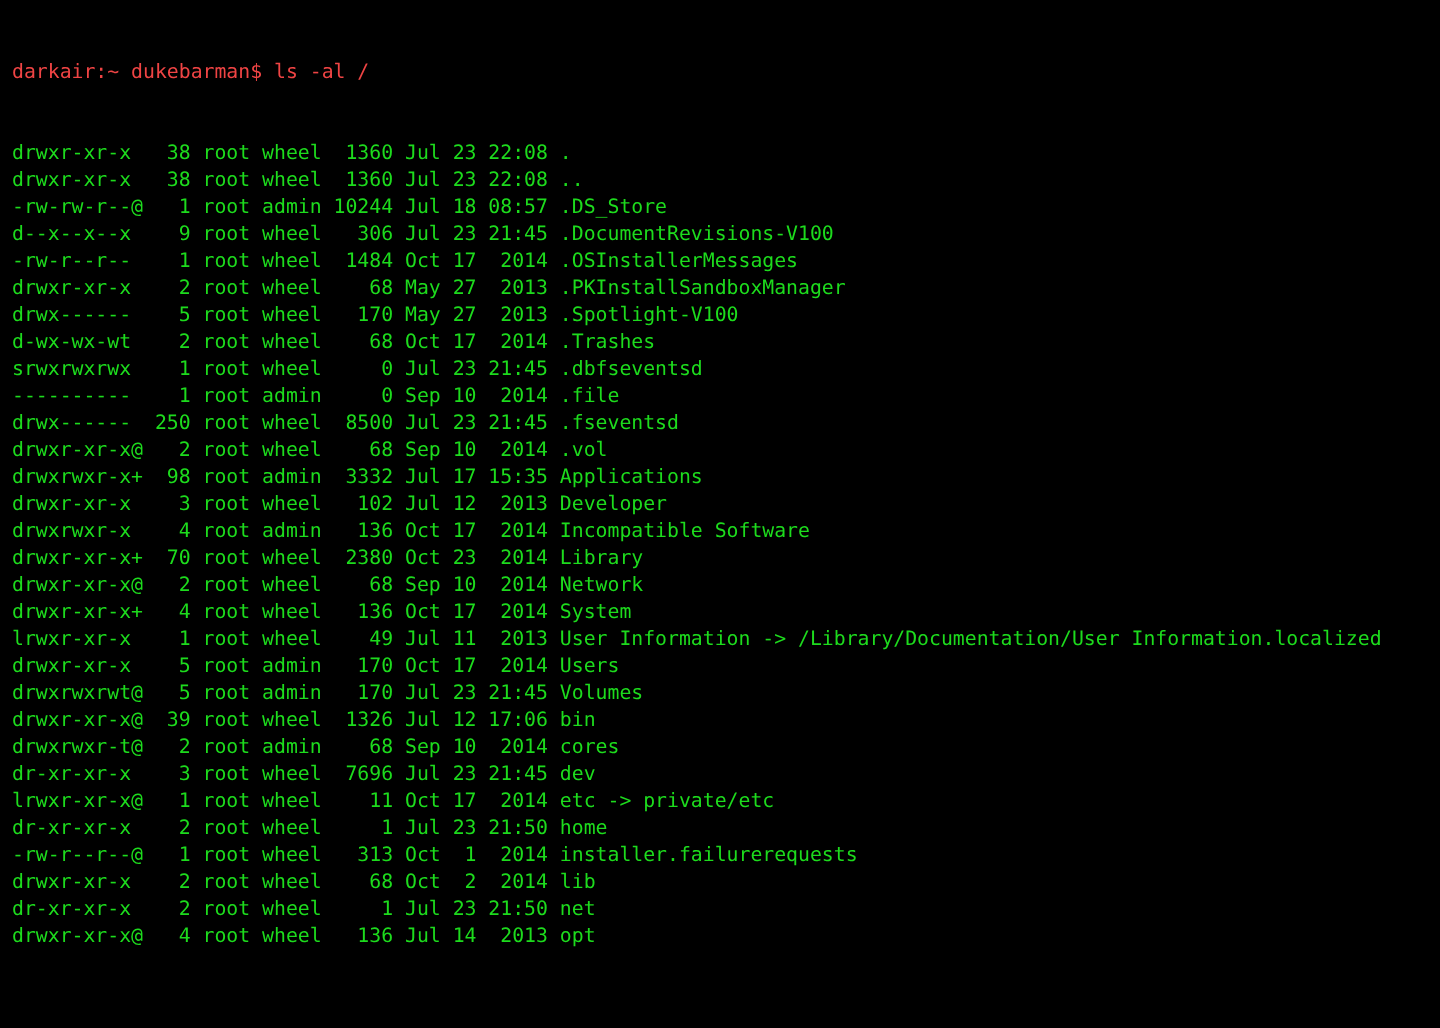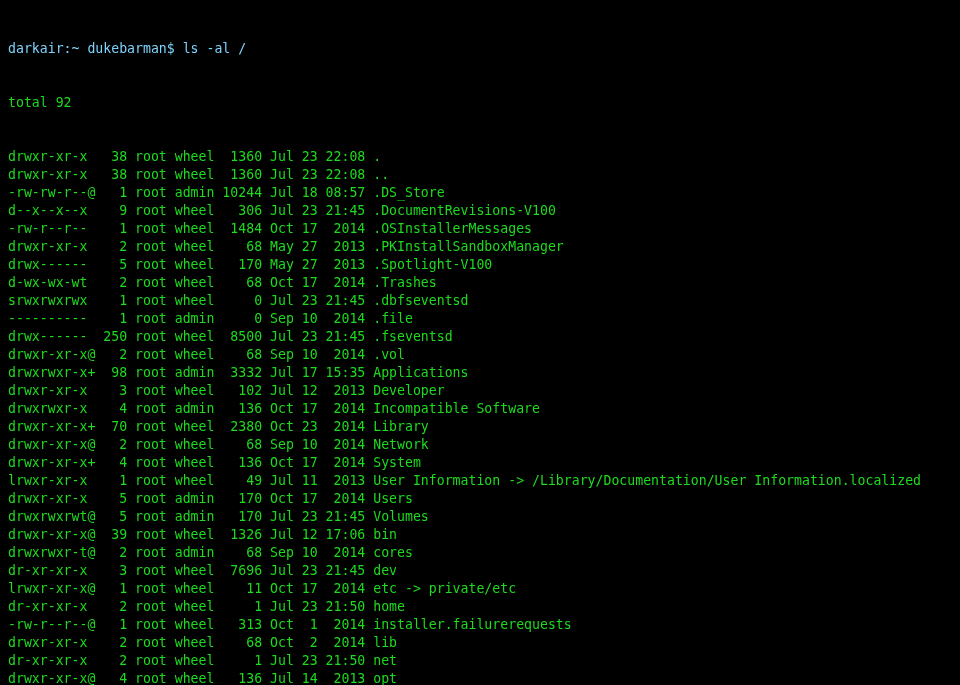--- a/index.html
+++ b/index.html
@@ -25,22 +25,21 @@
     color: #1ddb1d;
     white-space: pre;
     overflow: hidden;
   }
   .tline {
     display: block;
     height: 18px;
     white-space: pre;
     font-variant-ligatures: none;
   }
-  .prompt-line { color: #7dd3fc; }
+  .prompt-line { color: #ef4444; }
 </style>
 </head>
 <body>
 
 <div id="terminal">
   <span class="tline prompt-line">darkair:~ dukebarman$ ls -al /</span>
-  <span class="tline">total 92</span>
   <div id="listing"><span class="tline">drwxr-xr-x   38 root wheel  1360 Jul 23 22:08 .</span><span class="tline">drwxr-xr-x   38 root wheel  1360 Jul 23 22:08 ..</span><span class="tline">-rw-rw-r--@   1 root admin 10244 Jul 18 08:57 .DS_Store</span><span class="tline">d--x--x--x    9 root wheel   306 Jul 23 21:45 .DocumentRevisions-V100</span><span class="tline">-rw-r--r--    1 root wheel  1484 Oct 17  2014 .OSInstallerMessages</span><span class="tline">drwxr-xr-x    2 root wheel    68 May 27  2013 .PKInstallSandboxManager</span><span class="tline">drwx------    5 root wheel   170 May 27  2013 .Spotlight-V100</span><span class="tline">d-wx-wx-wt    2 root wheel    68 Oct 17  2014 .Trashes</span><span class="tline">srwxrwxrwx    1 root wheel     0 Jul 23 21:45 .dbfseventsd</span><span class="tline">----------    1 root admin     0 Sep 10  2014 .file</span><span class="tline">drwx------  250 root wheel  8500 Jul 23 21:45 .fseventsd</span><span class="tline">drwxr-xr-x@   2 root wheel    68 Sep 10  2014 .vol</span><span class="tline">drwxrwxr-x+  98 root admin  3332 Jul 17 15:35 Applications</span><span class="tline">drwxr-xr-x    3 root wheel   102 Jul 12  2013 Developer</span><span class="tline">drwxrwxr-x    4 root admin   136 Oct 17  2014 Incompatible Software</span><span class="tline">drwxr-xr-x+  70 root wheel  2380 Oct 23  2014 Library</span><span class="tline">drwxr-xr-x@   2 root wheel    68 Sep 10  2014 Network</span><span class="tline">drwxr-xr-x+   4 root wheel   136 Oct 17  2014 System</span><span class="tline">lrwxr-xr-x    1 root wheel    49 Jul 11  2013 User Information -&gt; /Library/Documentation/User Information.localized</span><span class="tline">drwxr-xr-x    5 root admin   170 Oct 17  2014 Users</span><span class="tline">drwxrwxrwt@   5 root admin   170 Jul 23 21:45 Volumes</span><span class="tline">drwxr-xr-x@  39 root wheel  1326 Jul 12 17:06 bin</span><span class="tline">drwxrwxr-t@   2 root admin    68 Sep 10  2014 cores</span><span class="tline">dr-xr-xr-x    3 root wheel  7696 Jul 23 21:45 dev</span><span class="tline">lrwxr-xr-x@   1 root wheel    11 Oct 17  2014 etc -&gt; private/etc</span><span class="tline">dr-xr-xr-x    2 root wheel     1 Jul 23 21:50 home</span><span class="tline">-rw-r--r--@   1 root wheel   313 Oct  1  2014 installer.failurerequests</span><span class="tline">drwxr-xr-x    2 root wheel    68 Oct  2  2014 lib</span><span class="tline">dr-xr-xr-x    2 root wheel     1 Jul 23 21:50 net</span><span class="tline">drwxr-xr-x@   4 root wheel   136 Jul 14  2013 opt</span></div>
 </div>
 
 </body></html>

